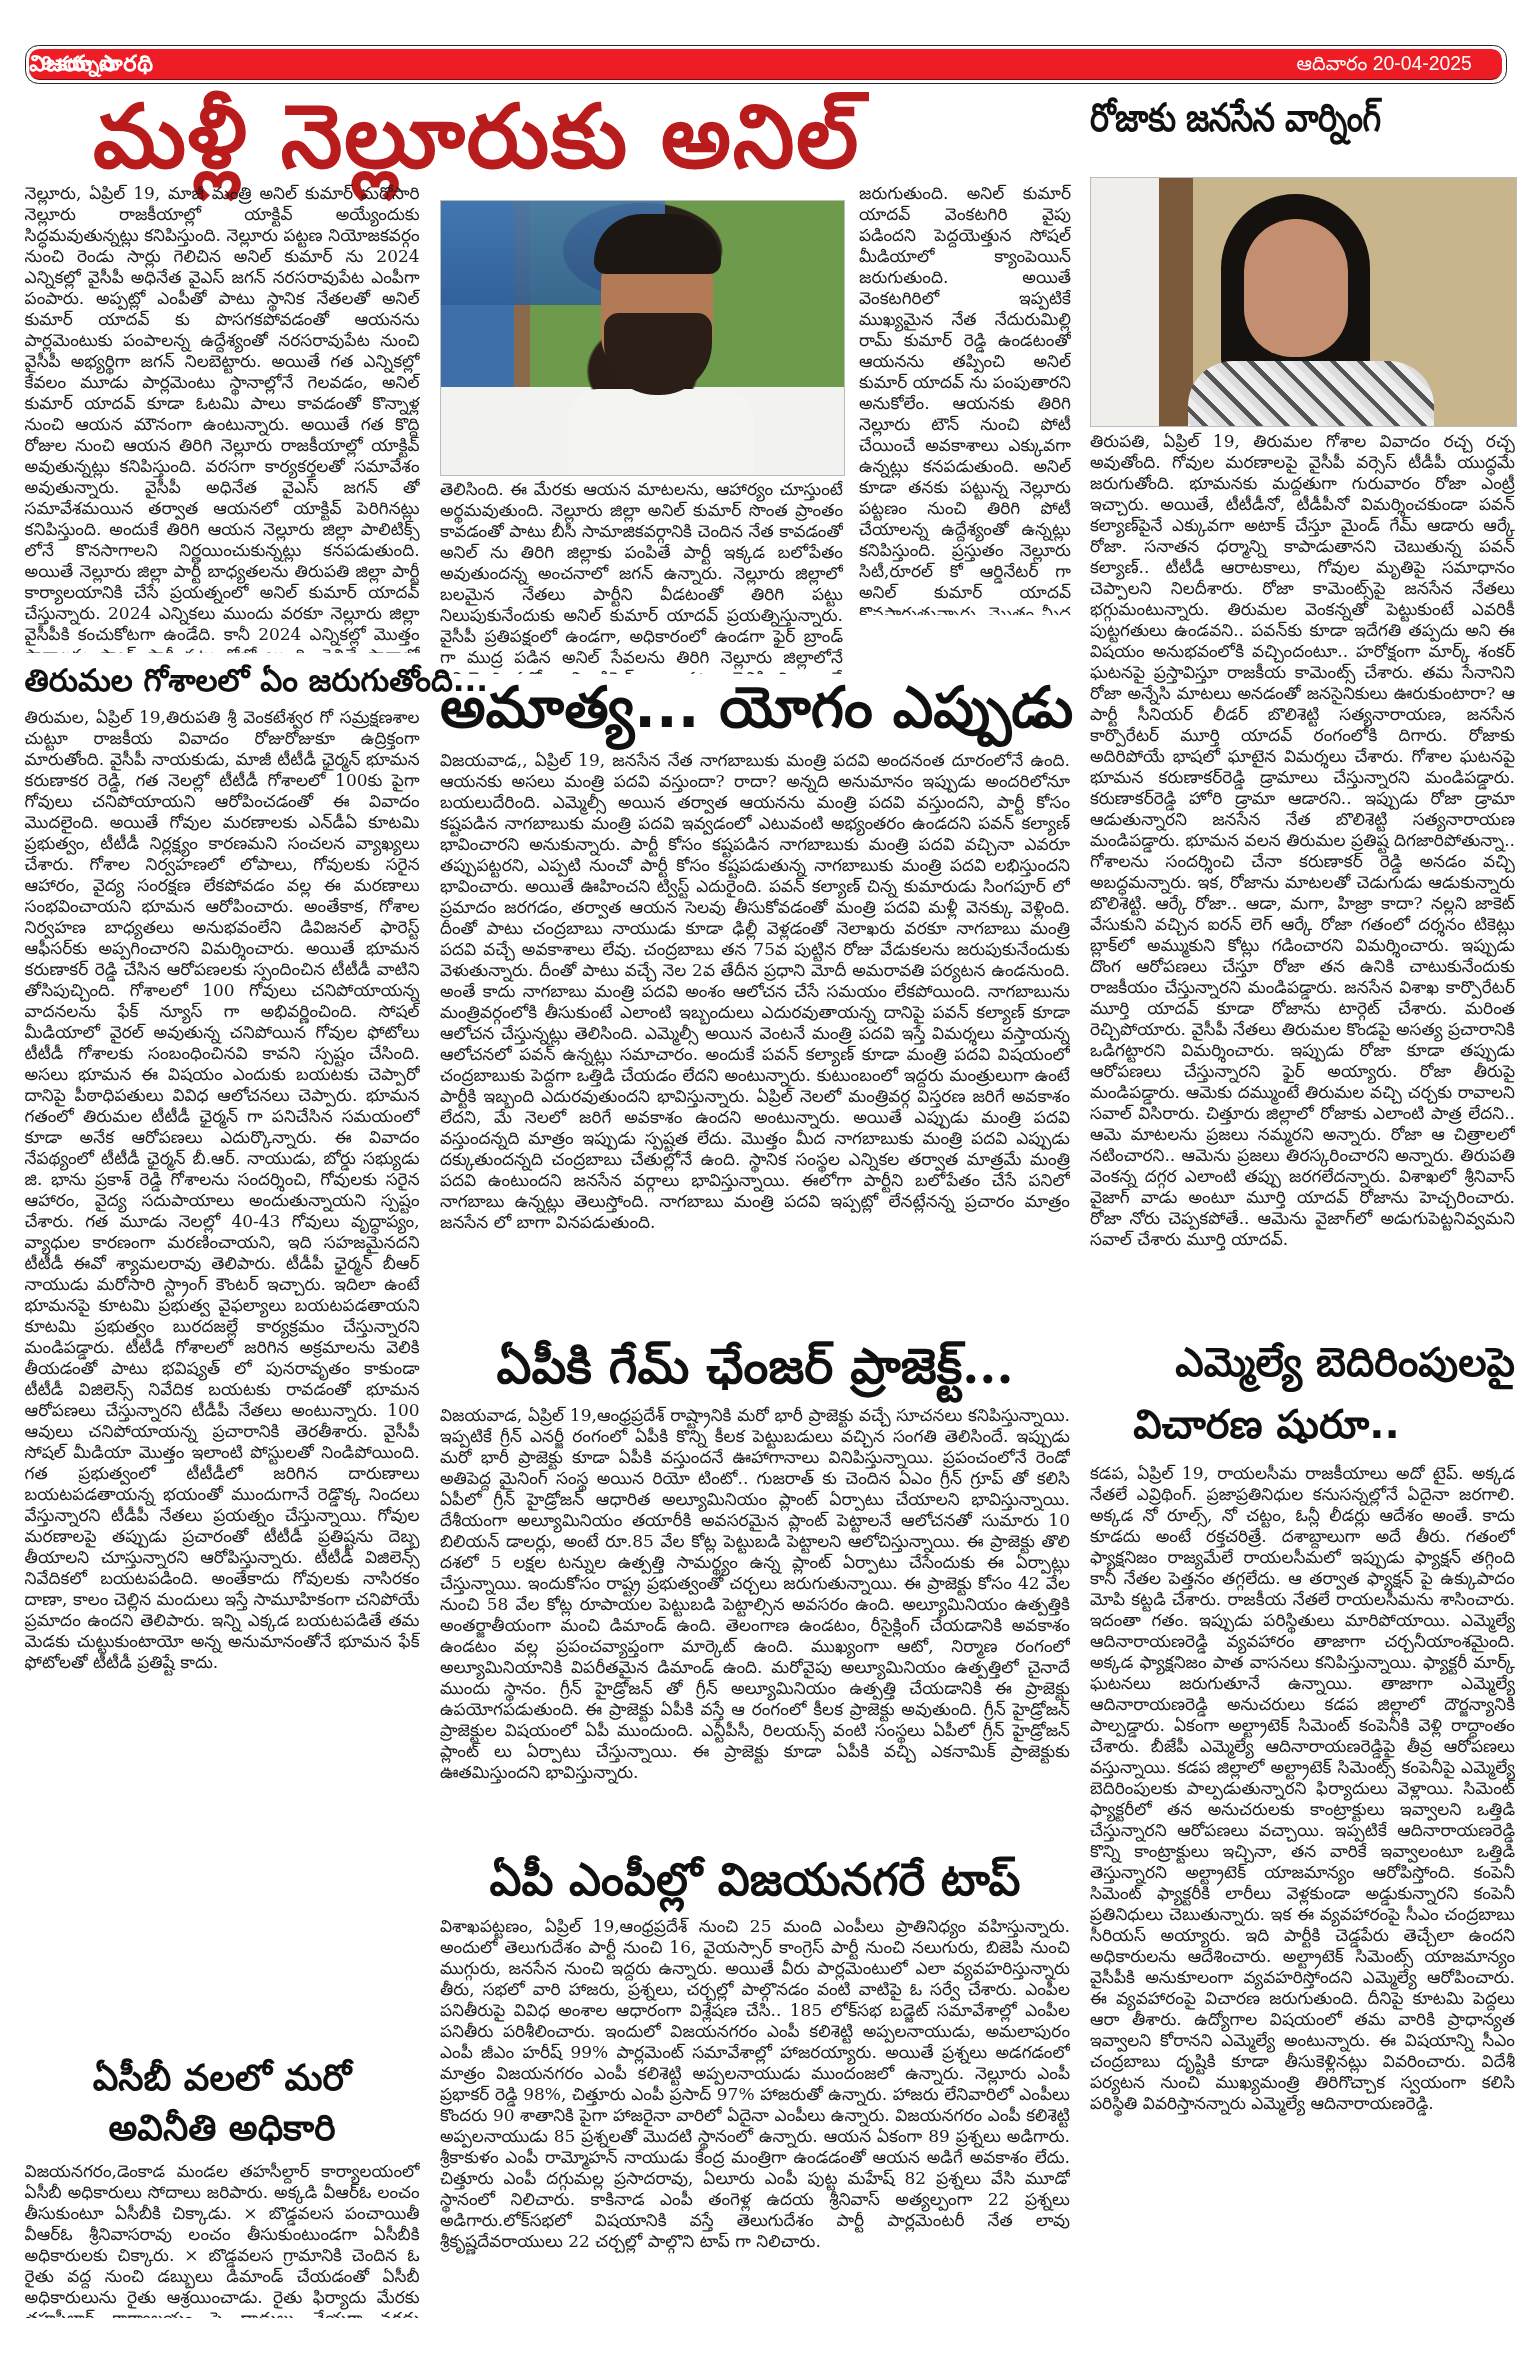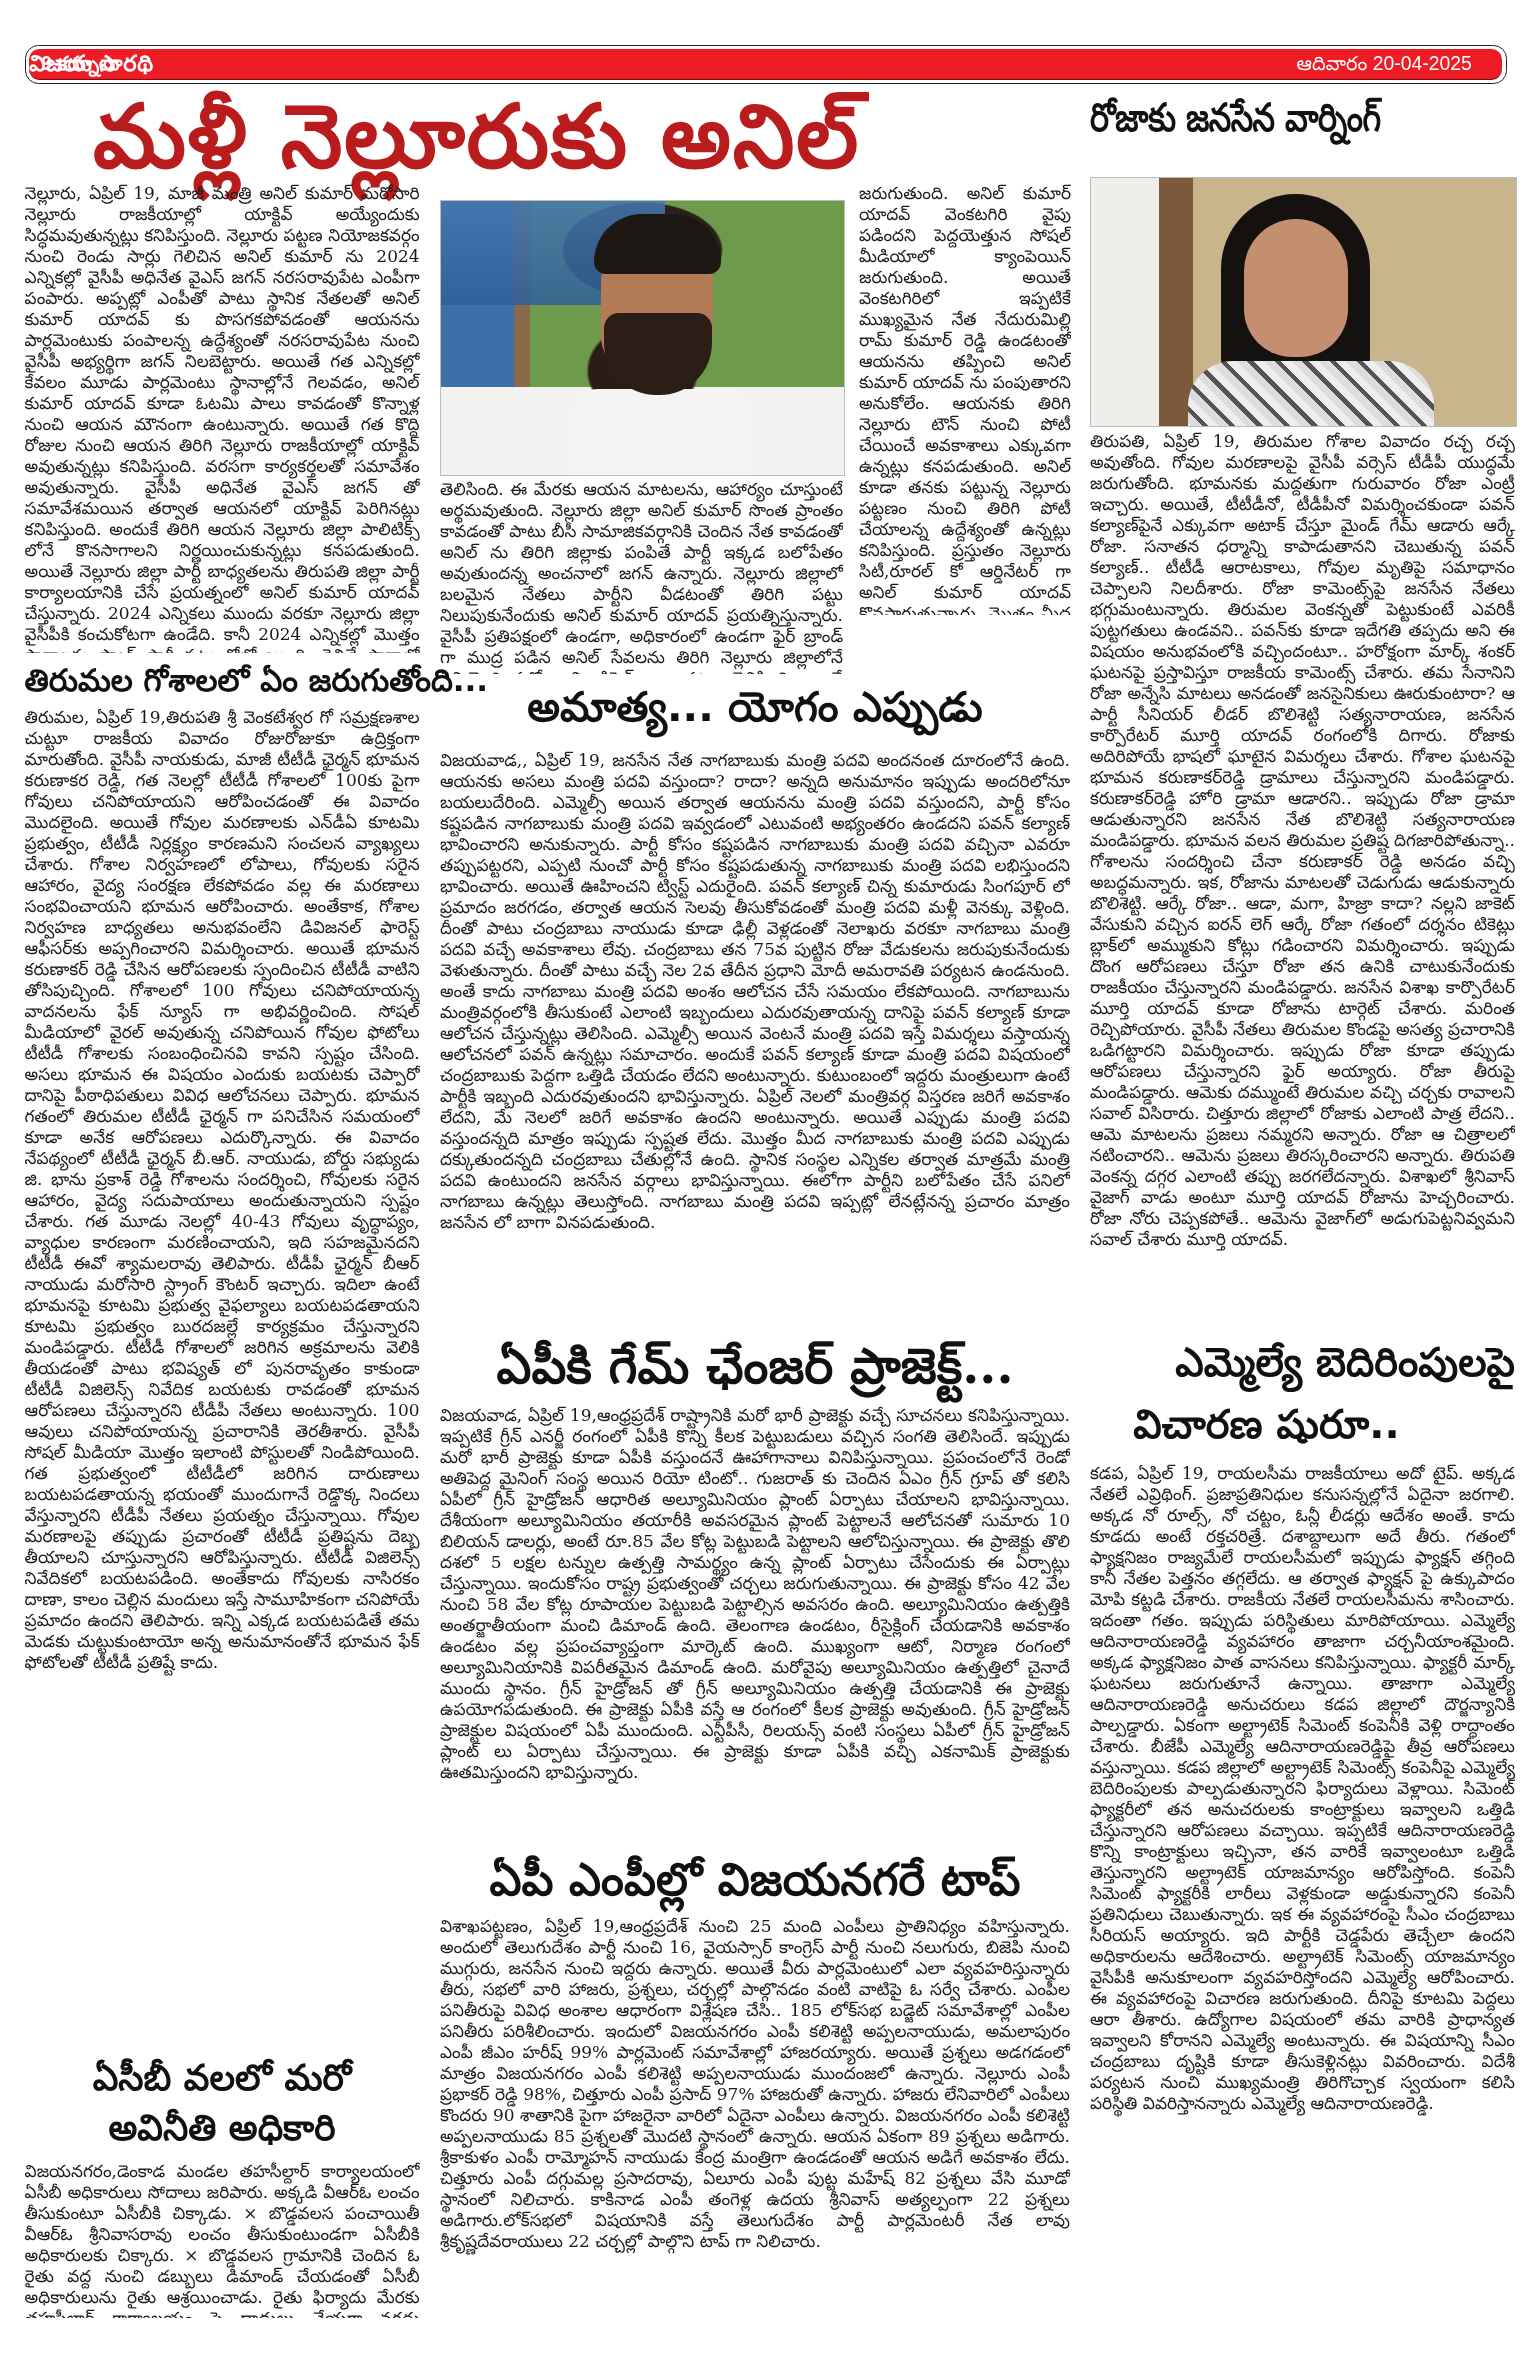--- a/index.html
+++ b/index.html
@@ -90,21 +90,21 @@
 <div class="col" style="left:24.6px; top:707px; width:395px; height:1297px; overflow:hidden;">
   <p>తిరుమల, ఏప్రిల్ 19,తిరుపతి శ్రీ వెంకటేశ్వర గో సమ్రక్షణశాల చుట్టూ రాజకీయ వివాదం రోజురోజుకూ ఉద్రిక్తంగా మారుతోంది. వైసీపీ నాయకుడు, మాజీ టీటీడీ ఛైర్మన్ భూమన కరుణాకర రెడ్డి, గత నెలల్లో టీటీడీ గోశాలలో 100కు పైగా గోవులు చనిపోయాయని ఆరోపించడంతో ఈ వివాదం మొదలైంది. అయితే గోవుల మరణాలకు ఎన్‌డీఏ కూటమి ప్రభుత్వం, టీటీడీ నిర్లక్ష్యం కారణమని సంచలన వ్యాఖ్యలు చేశారు. గోశాల నిర్వహణలో లోపాలు, గోవులకు సరైన ఆహారం, వైద్య సంరక్షణ లేకపోవడం వల్ల ఈ మరణాలు సంభవించాయని భూమన ఆరోపించారు. అంతేకాక, గోశాల నిర్వహణ బాధ్యతలు అనుభవంలేని డివిజనల్ ఫారెస్ట్ ఆఫీసర్‌కు అప్పగించారని విమర్శించారు. అయితే భూమన కరుణాకర్ రెడ్డి చేసిన ఆరోపణలకు స్పందించిన టీటీడీ వాటిని తోసిపుచ్చింది. గోశాలలో 100 గోవులు చనిపోయాయన్న వాదనలను ఫేక్ న్యూస్ గా అభివర్ణించింది. సోషల్ మీడియాలో వైరల్ అవుతున్న చనిపోయిన గోవుల ఫోటోలు టీటీడీ గోశాలకు సంబంధించినవి కావని స్పష్టం చేసింది. అసలు భూమన ఈ విషయం ఎందుకు బయటకు చెప్పారో దానిపై పీఠాధిపతులు వివిధ ఆలోచనలు చెప్పారు. భూమన గతంలో తిరుమల టీటీడీ ఛైర్మన్ గా పనిచేసిన సమయంలో కూడా అనేక ఆరోపణలు ఎదుర్కొన్నారు. ఈ వివాదం నేపథ్యంలో టీటీడీ ఛైర్మన్ బీ.ఆర్. నాయుడు, బోర్డు సభ్యుడు జి. భాను ప్రకాశ్ రెడ్డి గోశాలను సందర్శించి, గోవులకు సరైన ఆహారం, వైద్య సదుపాయాలు అందుతున్నాయని స్పష్టం చేశారు. గత మూడు నెలల్లో 40-43 గోవులు వృద్ధాప్యం, వ్యాధుల కారణంగా మరణించాయని, ఇది సహజమైనదని టీటీడీ ఈవో శ్యామలరావు తెలిపారు. టీడీపీ ఛైర్మన్ బీఆర్ నాయుడు మరోసారి స్ట్రాంగ్ కౌంటర్ ఇచ్చారు. ఇదిలా ఉంటే భూమనపై కూటమి ప్రభుత్వ వైఫల్యాలు బయటపడతాయని కూటమి ప్రభుత్వం బురదజల్లే కార్యక్రమం చేస్తున్నారని మండిపడ్డారు. టీటీడీ గోశాలలో జరిగిన అక్రమాలను వెలికి తీయడంతో పాటు భవిష్యత్ లో పునరావృతం కాకుండా టీటీడీ విజిలెన్స్ నివేదిక బయటకు రావడంతో భూమన ఆరోపణలు చేస్తున్నారని టీడీపీ నేతలు అంటున్నారు. 100 ఆవులు చనిపోయాయన్న ప్రచారానికి తెరతీశారు. వైసీపీ సోషల్ మీడియా మొత్తం ఇలాంటి పోస్టులతో నిండిపోయింది. గత ప్రభుత్వంలో టీటీడీలో జరిగిన దారుణాలు బయటపడతాయన్న భయంతో ముందుగానే రెడ్డొక్క నిందలు వేస్తున్నారని టీడీపీ నేతలు ప్రయత్నం చేస్తున్నాయి. గోవుల మరణాలపై తప్పుడు ప్రచారంతో టీటీడీ ప్రతిష్టను దెబ్బ తీయాలని చూస్తున్నారని ఆరోపిస్తున్నారు. టీటీడీ విజిలెన్స్ నివేదికలో బయటపడింది. అంతేకాదు గోవులకు నాసిరకం దాణా, కాలం చెల్లిన మందులు ఇస్తే సామూహికంగా చనిపోయే ప్రమాదం ఉందని తెలిపారు. ఇన్ని ఎక్కడ బయటపడితే తమ మెడకు చుట్టుకుంటాయో అన్న అనుమానంతోనే భూమన ఫేక్ ఫోటోలతో టీటీడీ ప్రతిష్టే కాదు.</p>
 </div>
 
 <div class="sub-hl" style="position:absolute; left:24.6px; top:2054px; width:395px; font-size:36px; line-height:48px;">ఏసీబీ వలలో మరో</div>
 <div class="sub-hl" style="position:absolute; left:24.6px; top:2104px; width:395px; font-size:36px; line-height:48px;">అవినీతి అధికారి</div>
 <div class="col" style="left:24.6px; top:2161px; width:395px; height:157px; overflow:hidden;">
   <p>విజయనగరం,డెంకాడ మండల తహసీల్దార్ కార్యాలయంలో ఏసీబీ అధికారులు సోదాలు జరిపారు. అక్కడి వీఆర్‌ఓ లంచం తీసుకుంటూ ఏసీబీకి చిక్కాడు. × బొడ్డవలస పంచాయితీ వీఆర్‌ఓ శ్రీనివాసరావు లంచం తీసుకుంటుండగా ఏసీబీకి అధికారులకు చిక్కారు. × బొడ్డవలస గ్రామానికి చెందిన ఓ రైతు వద్ద నుంచి డబ్బులు డిమాండ్ చేయడంతో ఏసీబీ అధికారులును రైతు ఆశ్రయించాడు. రైతు ఫిర్యాదు మేరకు తహసీల్దార్ కార్యాలయం పై దాడులు చేయగా నగదు తీసుకుంటుంగా ఏసీబీకి చిక్కాడు.</p>
 </div>
 
-<div class="sub-hl" style="position:absolute; left:440px; top:671px; width:630px; font-size:41px; line-height:72px;">అమాత్య... యోగం ఎప్పుడు</div>
+<div class="sub-hl" style="position:absolute; left:440px; top:671px; width:630px; font-size:57px; line-height:72px;">అమాత్య... యోగం ఎప్పుడు</div>
 <div class="col" style="left:440px; top:750px; width:630px; height:579px; overflow:hidden;">
   <p>విజయవాడ,, ఏప్రిల్ 19, జనసేన నేత నాగబాబుకు మంత్రి పదవి అందనంత దూరంలోనే ఉంది. ఆయనకు అసలు మంత్రి పదవి వస్తుందా? రాదా? అన్నది అనుమానం ఇప్పుడు అందరిలోనూ బయలుదేరింది. ఎమ్మెల్సీ అయిన తర్వాత ఆయనను మంత్రి పదవి వస్తుందని, పార్టీ కోసం కష్టపడిన నాగబాబుకు మంత్రి పదవి ఇవ్వడంలో ఎటువంటి అభ్యంతరం ఉండదని పవన్ కల్యాణ్ భావించారని అనుకున్నారు. పార్టీ కోసం కష్టపడిన నాగబాబుకు మంత్రి పదవి వచ్చినా ఎవరూ తప్పుపట్టరని, ఎప్పటి నుంచో పార్టీ కోసం కష్టపడుతున్న నాగబాబుకు మంత్రి పదవి లభిస్తుందని భావించారు. అయితే ఊహించని ట్విస్ట్ ఎదురైంది. పవన్ కల్యాణ్ చిన్న కుమారుడు సింగపూర్ లో ప్రమాదం జరగడం, తర్వాత ఆయన సెలవు తీసుకోవడంతో మంత్రి పదవి మళ్లీ వెనక్కు వెళ్లింది. దీంతో పాటు చంద్రబాబు నాయుడు కూడా ఢిల్లీ వెళ్లడంతో నెలాఖరు వరకూ నాగబాబు మంత్రి పదవి వచ్చే అవకాశాలు లేవు. చంద్రబాబు తన 75వ పుట్టిన రోజు వేడుకలను జరుపుకునేందుకు వెళుతున్నారు. దీంతో పాటు వచ్చే నెల 2వ తేదీన ప్రధాని మోదీ అమరావతి పర్యటన ఉండనుంది. అంతే కాదు నాగబాబు మంత్రి పదవి అంశం ఆలోచన చేసే సమయం లేకపోయింది. నాగబాబును మంత్రివర్గంలోకి తీసుకుంటే ఎలాంటి ఇబ్బందులు ఎదురవుతాయన్న దానిపై పవన్ కల్యాణ్ కూడా ఆలోచన చేస్తున్నట్లు తెలిసింది. ఎమ్మెల్సీ అయిన వెంటనే మంత్రి పదవి ఇస్తే విమర్శలు వస్తాయన్న ఆలోచనలో పవన్ ఉన్నట్లు సమాచారం. అందుకే పవన్ కల్యాణ్ కూడా మంత్రి పదవి విషయంలో చంద్రబాబుకు పెద్దగా ఒత్తిడి చేయడం లేదని అంటున్నారు. కుటుంబంలో ఇద్దరు మంత్రులుగా ఉంటే పార్టీకి ఇబ్బంది ఎదురవుతుందని భావిస్తున్నారు. ఏప్రిల్ నెలలో మంత్రివర్గ విస్తరణ జరిగే అవకాశం లేదని, మే నెలలో జరిగే అవకాశం ఉందని అంటున్నారు. అయితే ఎప్పుడు మంత్రి పదవి వస్తుందన్నది మాత్రం ఇప్పుడు స్పష్టత లేదు. మొత్తం మీద నాగబాబుకు మంత్రి పదవి ఎప్పుడు దక్కుతుందన్నది చంద్రబాబు చేతుల్లోనే ఉంది. స్థానిక సంస్థల ఎన్నికల తర్వాత మాత్రమే మంత్రి పదవి ఉంటుందని జనసేన వర్గాలు భావిస్తున్నాయి. ఈలోగా పార్టీని బలోపేతం చేసే పనిలో నాగబాబు ఉన్నట్లు తెలుస్తోంది. నాగబాబు మంత్రి పదవి ఇప్పట్లో లేనట్లేనన్న ప్రచారం మాత్రం జనసేన లో బాగా వినపడుతుంది.</p>
 </div>
 
 <div class="sub-hl" style="position:absolute; left:440px; top:1334px; width:630px; font-family:'DejaVu Serif', serif; font-size:49px; line-height:64px;">ఏపీకి గేమ్ ఛేంజర్ ప్రాజెక్ట్...</div>
 <div class="col" style="left:440px; top:1405px; width:630px; height:440px; overflow:hidden;">
   <p>విజయవాడ, ఏప్రిల్ 19,ఆంధ్రప్రదేశ్ రాష్ట్రానికి మరో భారీ ప్రాజెక్టు వచ్చే సూచనలు కనిపిస్తున్నాయి. ఇప్పటికే గ్రీన్ ఎనర్జీ రంగంలో ఏపీకి కొన్ని కీలక పెట్టుబడులు వచ్చిన సంగతి తెలిసిందే. ఇప్పుడు మరో భారీ ప్రాజెక్టు కూడా ఏపీకి వస్తుందనే ఊహాగానాలు వినిపిస్తున్నాయి. ప్రపంచంలోనే రెండో అతిపెద్ద మైనింగ్ సంస్థ అయిన రియో టింటో.. గుజరాత్ కు చెందిన ఏఎం గ్రీన్ గ్రూప్ తో కలిసి ఏపీలో గ్రీన్ హైడ్రోజన్ ఆధారిత అల్యూమినియం ప్లాంట్ ఏర్పాటు చేయాలని భావిస్తున్నాయి. దేశీయంగా అల్యూమినియం తయారీకి అవసరమైన ప్లాంట్ పెట్టాలనే ఆలోచనతో సుమారు 10 బిలియన్ డాలర్లు, అంటే రూ.85 వేల కోట్ల పెట్టుబడి పెట్టాలని ఆలోచిస్తున్నాయి. ఈ ప్రాజెక్టు తొలి దశలో 5 లక్షల టన్నుల ఉత్పత్తి సామర్థ్యం ఉన్న ప్లాంట్ ఏర్పాటు చేసేందుకు ఈ ఏర్పాట్లు చేస్తున్నాయి. ఇందుకోసం రాష్ట్ర ప్రభుత్వంతో చర్చలు జరుగుతున్నాయి. ఈ ప్రాజెక్టు కోసం 42 వేల నుంచి 58 వేల కోట్ల రూపాయల పెట్టుబడి పెట్టాల్సిన అవసరం ఉంది. అల్యూమినియం ఉత్పత్తికి అంతర్జాతీయంగా మంచి డిమాండ్ ఉంది. తెలంగాణ ఉండటం, రీసైక్లింగ్ చేయడానికి అవకాశం ఉండటం వల్ల ప్రపంచవ్యాప్తంగా మార్కెట్ ఉంది. ముఖ్యంగా ఆటో, నిర్మాణ రంగంలో అల్యూమినియానికి విపరీతమైన డిమాండ్ ఉంది. మరోవైపు అల్యూమినియం ఉత్పత్తిలో చైనాదే ముందు స్థానం. గ్రీన్ హైడ్రోజన్ తో గ్రీన్ అల్యూమినియం ఉత్పత్తి చేయడానికి ఈ ప్రాజెక్టు ఉపయోగపడుతుంది. ఈ ప్రాజెక్టు ఏపీకి వస్తే ఆ రంగంలో కీలక ప్రాజెక్టు అవుతుంది. గ్రీన్ హైడ్రోజన్ ప్రాజెక్టుల విషయంలో ఏపీ ముందుంది. ఎన్టీపీసీ, రిలయన్స్ వంటి సంస్థలు ఏపీలో గ్రీన్ హైడ్రోజన్ ప్లాంట్ లు ఏర్పాటు చేస్తున్నాయి. ఈ ప్రాజెక్టు కూడా ఏపీకి వచ్చి ఎకనామిక్ ప్రాజెక్టుకు ఊతమిస్తుందని భావిస్తున్నారు.</p>
 </div>
 
 <div class="sub-hl" style="position:absolute; left:440px; top:1850px; width:630px; font-size:45px; line-height:60px;">ఏపీ ఎంపీల్లో విజయనగరే టాప్</div>

